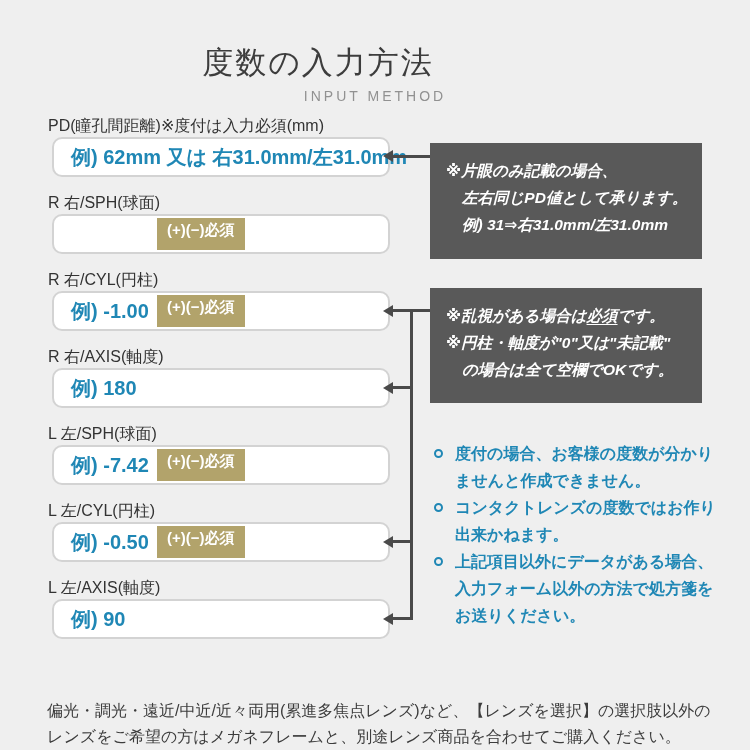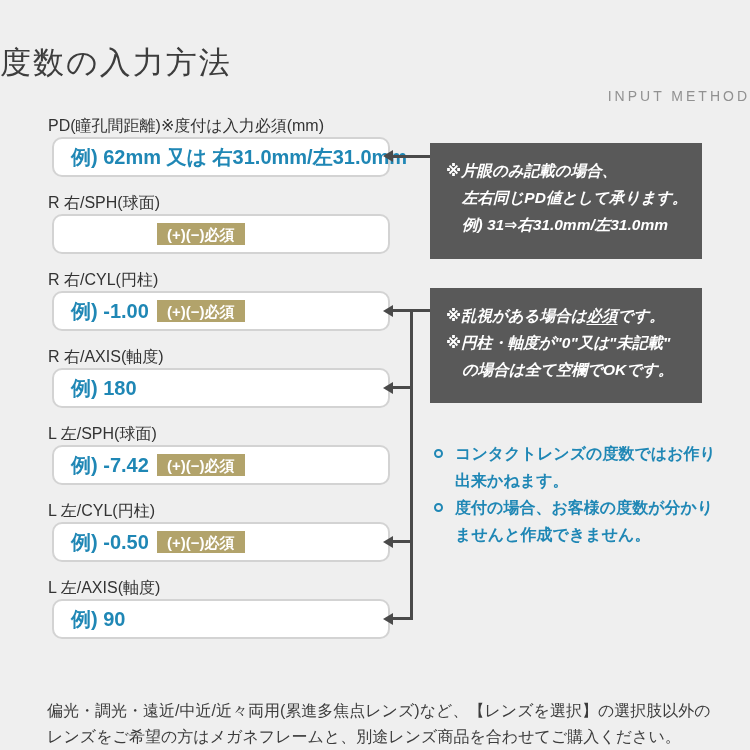--- a/index.html
+++ b/index.html
@@ -8,26 +8,26 @@
     font-family: "Liberation Sans", "DejaVu Sans", sans-serif;
     background: #efefef;
     position: relative;
     overflow: hidden;
   }
   .canvas { position: absolute; inset: 0; width: 750px; height: 750px; }
 
   
   .title {
     position: absolute; top: 42px; left: 0; width: 636px;
-    text-align: left; font-size: 31px; color: #3d3d3d;
+    text-align: center; font-size: 31px; color: #3d3d3d;
     font-weight: 500; letter-spacing: 2px;
   }
   .subtitle {
     position: absolute; top: 88px; left: 0; width: 750px;
-    text-align: right; font-size: 14px; color: #919191;
+    text-align: center; font-size: 14px; color: #919191;
     letter-spacing: 3px; font-weight: 400;
   }
 
   
   .field { position: absolute; left: 52px; width: 338px; }
   .field-label {
     position: absolute; top: 0; left: -4px; width: 400px;
     font-size: 16px; color: #333; font-weight: 500; white-space: nowrap;
   }
   .field-input {
@@ -40,21 +40,21 @@
   }
   .field-value {
     padding-left: 17px;
     font-size: 20px; font-weight: bold; color: #1f87b5;
     white-space: nowrap;
   }
   .badge {
     position: absolute; left: 103px; top: 50%; transform: translateY(-50%);
     background: #b2a36b; color: #ffffff;
     font-size: 15px; font-weight: bold;
-    padding: 3px 10px 0 10px; white-space: nowrap;
+    padding: 3px 10px 10px 10px; white-space: nowrap;
   }
 
   
   .callout {
     position: absolute; left: 430px; width: 272px;
     background: #595959; color: #ffffff;
     font-size: 15.5px; font-weight: bold;
     padding: 14px 8px 0 16px; line-height: 27px;
   }
   .callout .line { white-space: nowrap; font-style: italic; }
@@ -157,25 +157,29 @@
 
   <div class="callout" style="top:288px;height:115px">
     <div class="line"><span>※乱視がある場合は</span><span class="u">必須</span><span>です。</span></div>
     <div class="line">※円柱・軸度が"0"又は"未記載"</div>
     <div class="line indent">の場合は全て空欄でOKです。</div>
   </div>
 
   <div class="notes">
     <div class="note-item">
       <span class="note-bullet"></span>
+      <span>度付の場合、お客様の度数が分かりませんと作成できません。</span>
+    </div>
+    <div class="note-item">
+      <span class="note-bullet"></span>
       <span>コンタクトレンズの度数ではお作り出来かねます。</span>
     </div>
     <div class="note-item">
       <span class="note-bullet"></span>
-      <span>度付の場合、お客様の度数が分かりませんと作成できません。</span>
+      <span>上記項目以外にデータがある場合、入力フォーム以外の方法で処方箋をお送りください。</span>
     </div>
   </div>
 
   <div class="footer">偏光・調光・遠近/中近/近々両用(累進多焦点レンズ)など、【レンズを選択】の選択肢以外のレンズをご希望の方はメガネフレームと、別途レンズ商品を合わせてご購入ください。</div>
 
   <div class="h-line" style="left:393px;top:155px;width:37px"></div>
   <div class="arrow-head" style="left:383px;top:150px"></div>
 
   <div class="h-line" style="left:393px;top:309px;width:37px"></div>
   <div class="arrow-head" style="left:383px;top:305px"></div>

